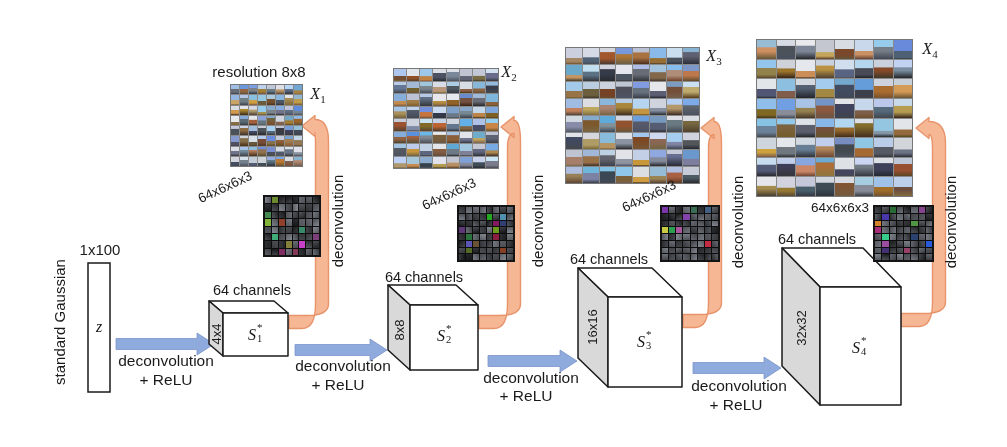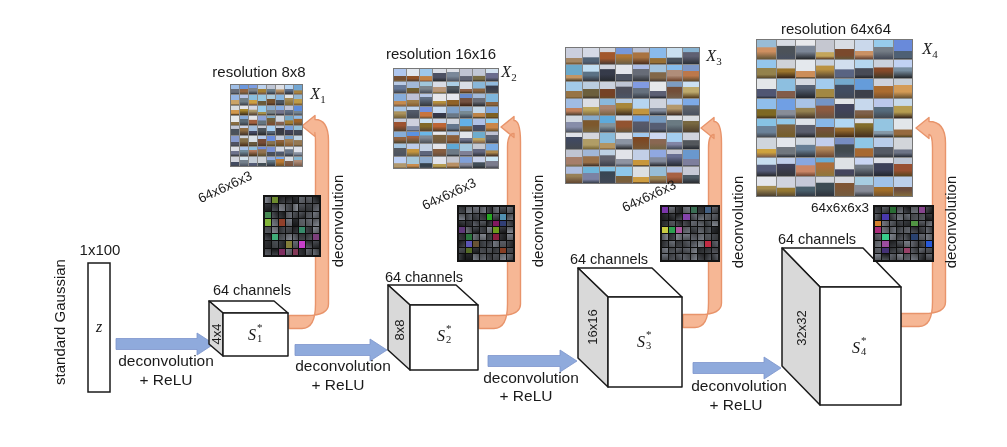--- a/index.html
+++ b/index.html
@@ -599,21 +599,20 @@
       <span>S</span>
       <span class="stk">
         <span class="sp">*</span>
         <span class="sb">1</span>
       </span>
     </div>
   <div class="lbl rot vdeconv" style="left:337px;top:221px;">deconvolution</div>
   <div class="lbl trans-label" style="left:166px;top:361px;">deconvolution</div>
   <div class="lbl trans-label" style="left:166px;top:380px;">+ ReLU</div>
 
-  <div class="lbl res-label" style="left:441px;top:53px;">resolution 16x16</div>
   <div class="lbl sym" style="left:509px;top:73px;"><span>X</span><span class="xsub">2</span></div>
   <div class="lbl rot25 filters-label" style="left:449px;top:194px;">64x6x6x3</div>
   <div class="lbl chan-label" style="left:424px;top:277px;">64 channels</div>
   <div class="lbl rot depth-label" style="left:399px;top:330px;">8x8</div>
   <div class="lbl sym ssym" style="left:445px;top:336px;">
       <span>S</span>
       <span class="stk">
         <span class="sp">*</span>
         <span class="sb">2</span>
       </span>
@@ -630,21 +629,20 @@
       <span>S</span>
       <span class="stk">
         <span class="sp">*</span>
         <span class="sb">3</span>
       </span>
     </div>
   <div class="lbl rot vdeconv" style="left:737px;top:222px;">deconvolution</div>
   <div class="lbl trans-label" style="left:531px;top:378px;">deconvolution</div>
   <div class="lbl trans-label" style="left:526px;top:396px;">+ ReLU</div>
 
-  <div class="lbl res-label" style="left:836px;top:28px;">resolution 64x64</div>
   <div class="lbl sym" style="left:930px;top:50px;"><span>X</span><span class="xsub">4</span></div>
   <div class="lbl filters-label" style="left:840px;top:207px;">64x6x6x3</div>
   <div class="lbl chan-label" style="left:817px;top:239px;">64 channels</div>
   <div class="lbl rot depth-label" style="left:801px;top:328px;">32x32</div>
   <div class="lbl sym ssym" style="left:860px;top:348px;">
       <span>S</span>
       <span class="stk">
         <span class="sp">*</span>
         <span class="sb">4</span>
       </span>

